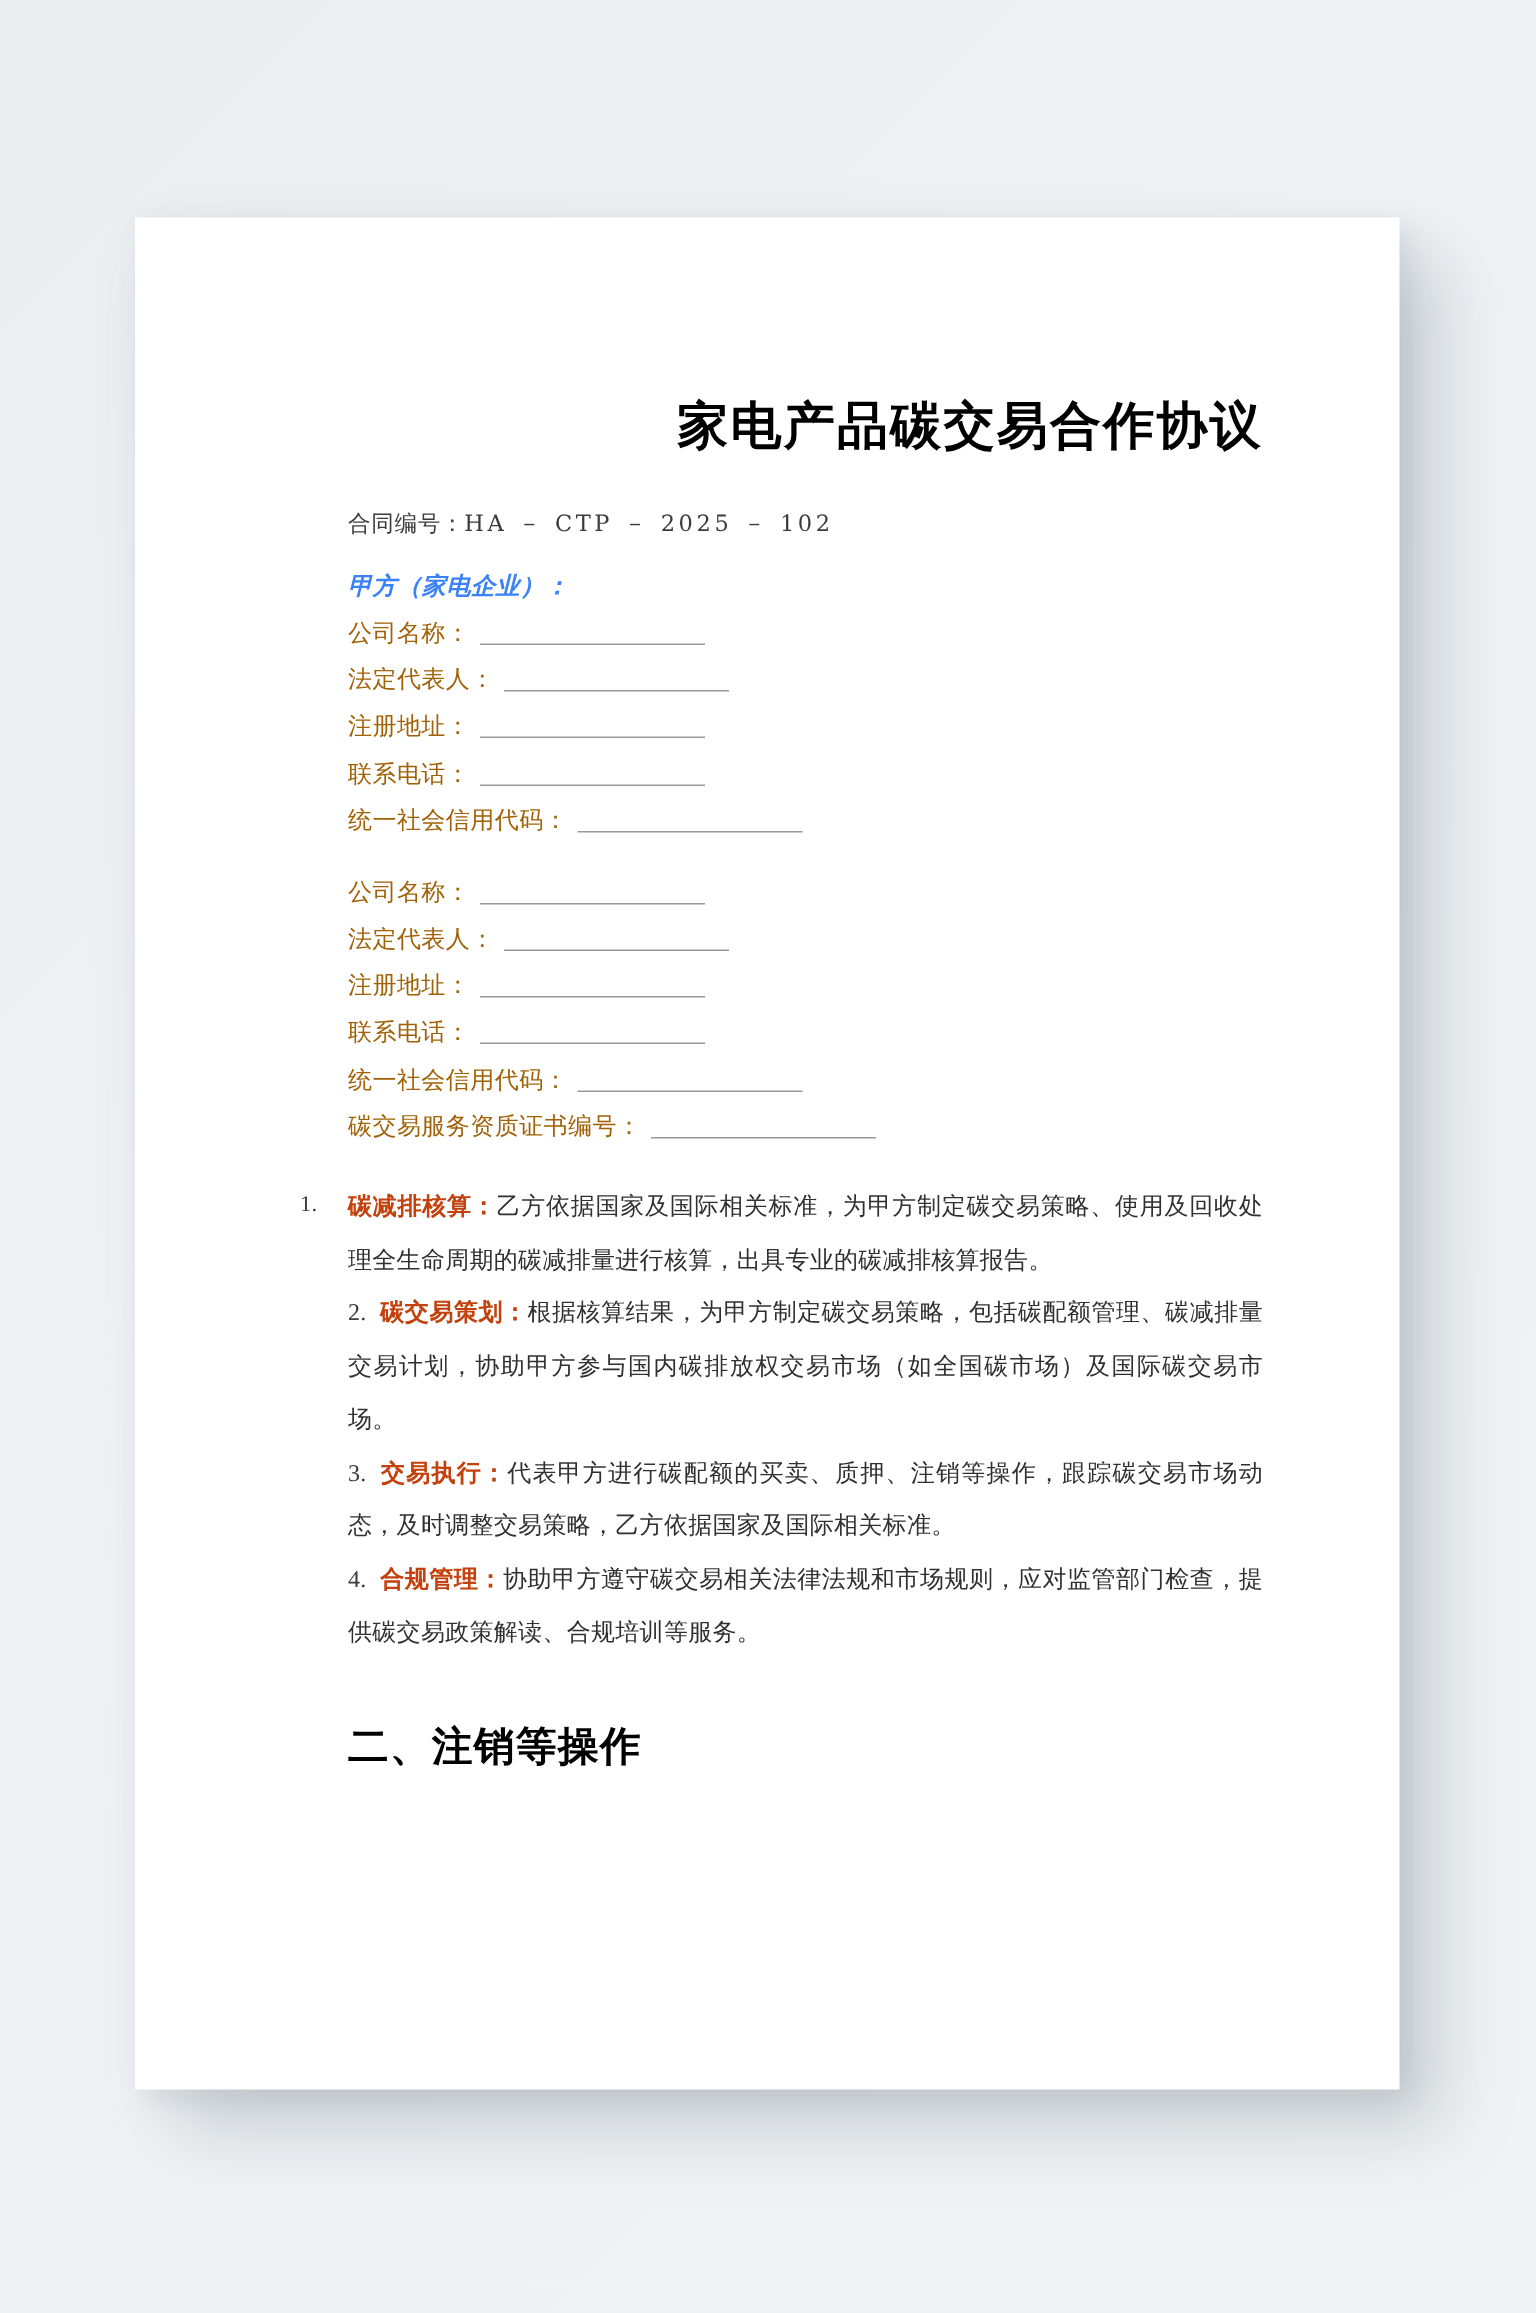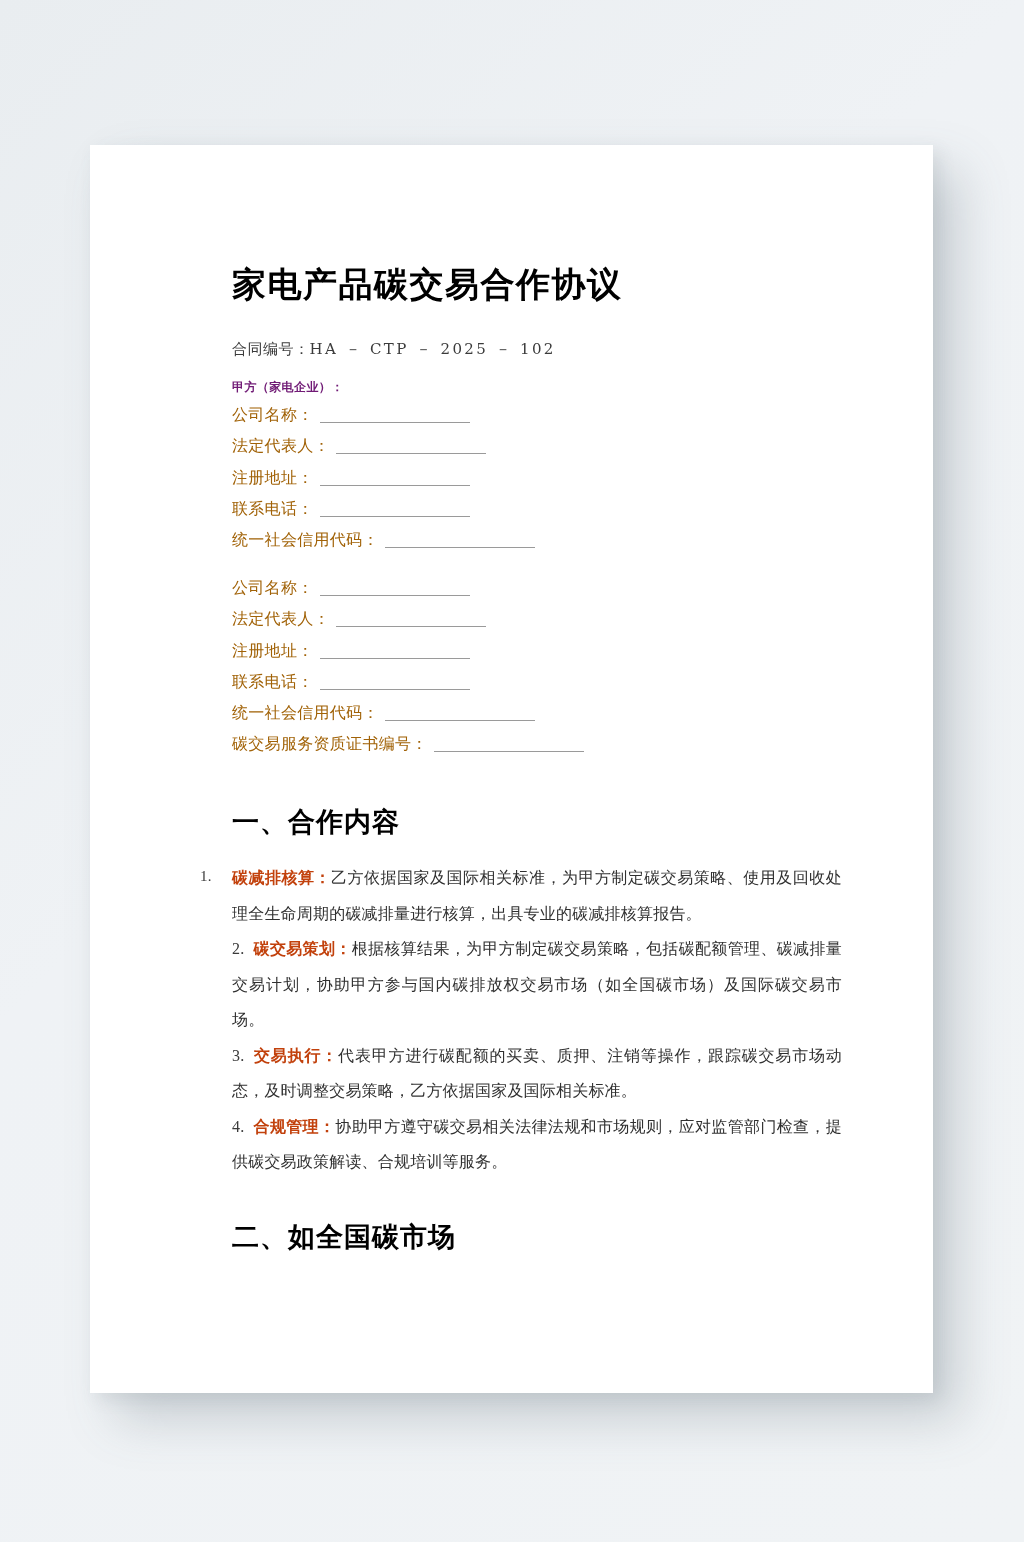--- a/index.html
+++ b/index.html
@@ -40,21 +40,21 @@
     position: absolute;
     left: 142px;
     top: 0;
     width: 610px;
     height: 100%;
   }
 
   
   .doc-title {
     margin-top: 120px;
-    text-align: left;
+    text-align: right;
     font-size: 34px;
     font-weight: 700;
     color: #000000;
     letter-spacing: 1.5px;
     line-height: 1.2;
   }
 
   .contract-no {
     margin-top: 34px;
     font-size: 15px;
@@ -65,25 +65,26 @@
     font-family: "DejaVu Serif", "Liberation Serif", serif;
     letter-spacing: 2.4px;
   }
 
   
   .party-block {
     margin-top: 17px;
   }
 
   .party-heading {
-    font-size: 12px;
-    font-weight: 700;
-    color: #701a75;
+    font-size: 16px;
+    font-weight: 700;
+    color: #3b82f6;
     letter-spacing: 0.4px;
     line-height: 1.95;
+    font-style: italic;
   }
 
   .field-row {
     font-size: 16px;
     color: #a16207;
     line-height: 1.95;
     white-space: nowrap;
     letter-spacing: 0.3px;
   }
 
@@ -196,21 +197,20 @@
         <span class="field-label">联系电话：</span><span class="blank"></span>
       </div>
       <div class="field-row">
         <span class="field-label">统一社会信用代码：</span><span class="blank"></span>
       </div>
       <div class="field-row">
         <span class="field-label">碳交易服务资质证书编号：</span><span class="blank"></span>
       </div>
     </div>
 
-    <div class="section-heading first">一、合作内容</div>
 
     <div class="clause-list">
 
       <div class="clause hanging">
         <span class="marker">1.</span><span class="lead">碳减排核算：</span><span>乙方依据国家及国际相关标准，为甲方制定碳交易策略、使用及回收处理全生命周期的碳减排量进行核算，出具专业的碳减排核算报告。</span>
       </div>
 
       <div class="clause">
         <span class="inline-num">2.</span><span class="lead">碳交易策划：</span><span>根据核算结果，为甲方制定碳交易策略，包括碳配额管理、碳减排量交易计划，协助甲方参与国内碳排放权交易市场（如全国碳市场）及国际碳交易市场。</span>
       </div>
@@ -218,16 +218,16 @@
       <div class="clause">
         <span class="inline-num">3.</span><span class="lead">交易执行：</span><span>代表甲方进行碳配额的买卖、质押、注销等操作，跟踪碳交易市场动态，及时调整交易策略，乙方依据国家及国际相关标准。</span>
       </div>
 
       <div class="clause">
         <span class="inline-num">4.</span><span class="lead">合规管理：</span><span>协助甲方遵守碳交易相关法律法规和市场规则，应对监管部门检查，提供碳交易政策解读、合规培训等服务。</span>
       </div>
 
     </div>
 
-    <div class="section-heading second">二、如全国碳市场</div>
+    <div class="section-heading second">二、注销等操作</div>
 
   </div>
 </div>
 
 </body></html>

